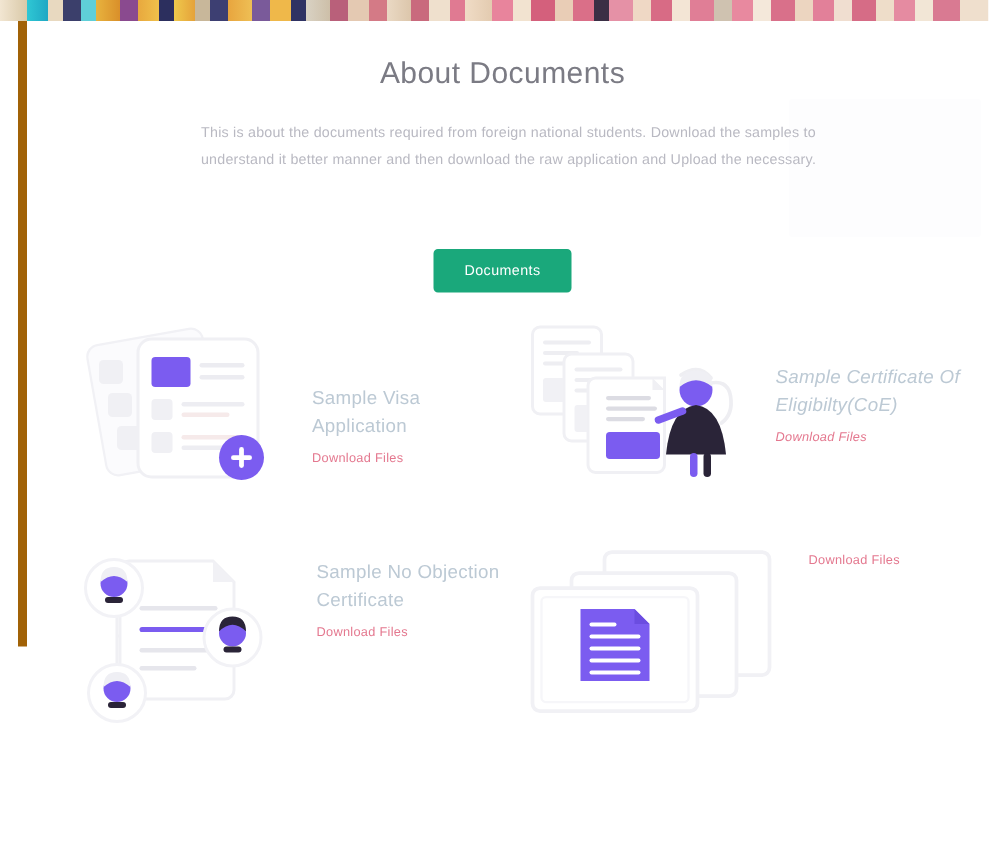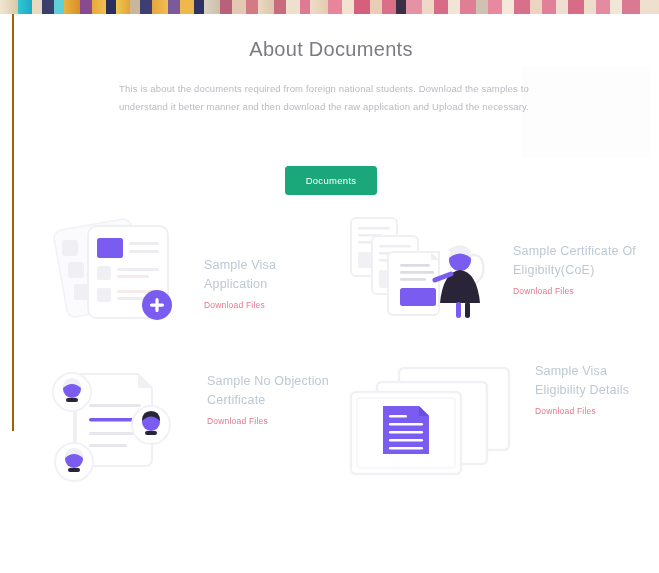--- a/index.html
+++ b/index.html
@@ -15,37 +15,37 @@
     position:absolute;left:0;top:0;width:659px;height:14px;
     overflow:hidden;
   }
   .photo-strip .band{position:absolute;top:0;height:14px;}
 
   
   .page-frame{
     position:absolute;left:12px;top:14px;
     width:634px;height:417px;
     background:#fff;
-    border-left:2px solid #a16207;
+    border-left:6px solid #a16207;
     box-sizing:border-box;
   }
   .ghost-box{
     position:absolute;left:508px;top:52px;width:128px;height:92px;
     background:#fdfdfe;border-radius:2px;
   }
 
   
   .page-title{
     position:absolute;left:0;top:24px;width:634px;
     text-align:center;
     font-size:20px;font-weight:400;color:#7b7b84;
     letter-spacing:.3px;
   }
   .page-sub{
-    position:absolute;left:85px;top:66px;width:450px;
+    position:absolute;left:96px;top:66px;width:450px;
     text-align:center;
     font-size:9.5px;line-height:18px;color:#b9b9c2;
     letter-spacing:.15px;
   }
 
   
   .tabs{
     position:absolute;left:0;top:152px;width:634px;
     display:flex;justify-content:center;gap:12px;
   }
@@ -74,21 +74,21 @@
   }
   .card-link{
     display:inline-block;margin-top:6px;
     font-size:8.5px;color:#e4788f;letter-spacing:.2px;cursor:pointer;
   }
 
   
   .cell-1 .art{width:150px;height:120px;margin-left:32px;}
   .cell-1 .txt{margin-left:8px;padding-top:46px;width:120px;}
   .cell-2 .art{width:160px;height:120px;margin-left:16px;}
-  .cell-2 .txt{margin-left:6px;padding-top:32px;width:125px;}
+  .cell-2 .txt{margin-left:6px;padding-top:32px;width:125px;font-style:italic;}
   .cell-3 .art{width:155px;height:125px;margin-left:30px;}
   .cell-3 .txt{margin-left:8px;padding-top:10px;width:120px;}
   .cell-4 .art{width:190px;height:120px;margin-left:10px;}
   .cell-4 .txt{margin-left:4px;padding-top:0px;width:70px;}
 
   .row-2{margin-top:32px;justify-content:center;}
 
   svg{display:block;}
 </style>
 </head>
@@ -268,19 +268,18 @@
             <path d="M42 44 h36 l10 10 v38 h-46 z" fill="#7b5cf0"></path>
             <path d="M78 44 l10 10 h-10 z" fill="#6b4de0"></path>
             <rect x="48" y="53" width="18" height="2.6" rx="1.3" fill="#ffffff"></rect>
             <rect x="48" y="61" width="34" height="2.6" rx="1.3" fill="#ffffff"></rect>
             <rect x="48" y="69" width="34" height="2.6" rx="1.3" fill="#ffffff"></rect>
             <rect x="48" y="77" width="34" height="2.6" rx="1.3" fill="#ffffff"></rect>
             <rect x="48" y="85" width="34" height="2.6" rx="1.3" fill="#ffffff"></rect>
           </svg>
         </div>
         <div class="txt">
-          <div class="card-title">Sample Visa Eligibility Details</div>
           <div class="card-link">Download Files</div>
         </div>
       </div>
     </div>
   </div>
 </div>
 
 </body></html>

